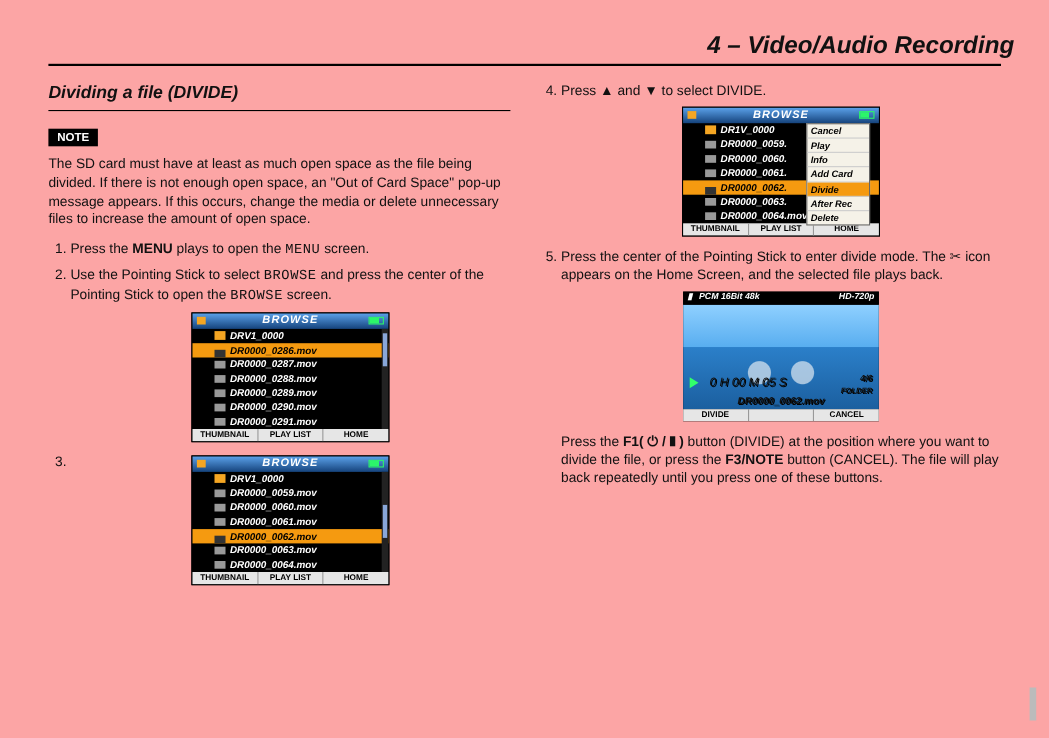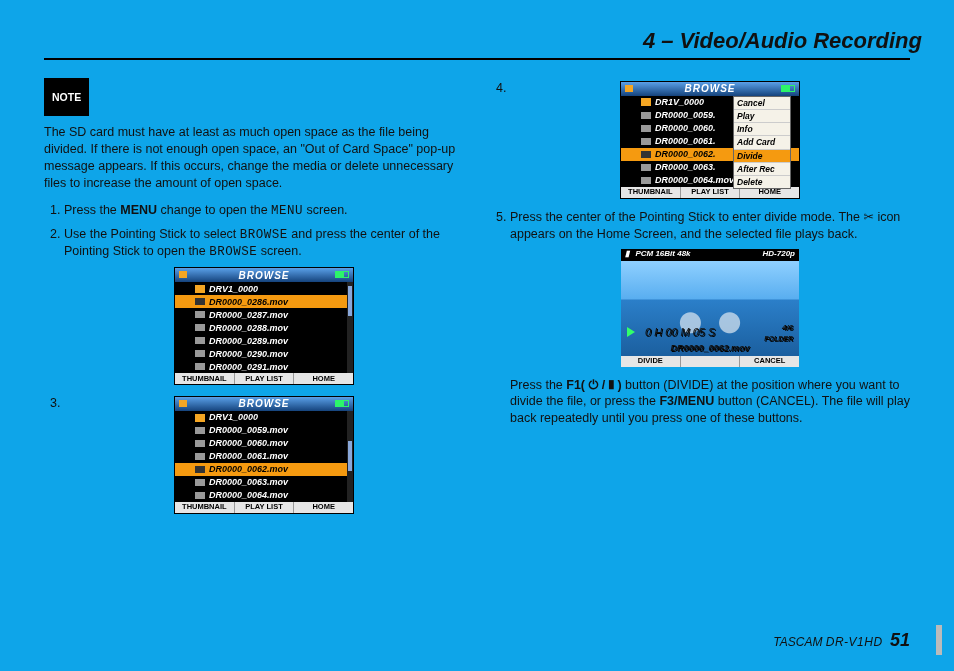--- a/index.html
+++ b/index.html
@@ -5,21 +5,21 @@
   body {
     margin: 0;
     background: #888;
     font-family: "Segoe UI", "Helvetica Neue", Arial, sans-serif;
     color: #111;
   }
   .page {
     width: 954px;
     height: 671px;
     margin: 0 auto;
-    background: #0ea5e9;
+    background: #fca5a5;
     position: relative;
     box-sizing: border-box;
   }
   .header {
     position: absolute;
     top: 28px;
     right: 32px;
     font-size: 22px;
     font-weight: 700;
     font-style: italic;
@@ -58,21 +58,21 @@
   }
   .intro {
     margin: 8px 0 8px 0;
   }
   .note-label {
     display: inline-block;
     background: #000;
     color: #fff;
     font-size: 10.5px;
     font-weight: 700;
-    padding: 12px 8px;
+    padding: 1px 8px;
     margin: 4px 0;
   }
   .note-text {
     margin: 4px 0 10px 0;
   }
   ol.steps {
     margin: 0;
     padding-left: 20px;
   }
   ol.steps > li {
@@ -138,20 +138,21 @@
   }
   .folder-row .ficon {
     width: 10px; height: 8px; background: #f5a623; margin-right: 4px;
   }
   .file-row .vicon {
     width: 10px; height: 7px; background: #999; margin-right: 4px;
   }
   .file-row.selected {
     background: #f59a10;
     color: #000;
+    align-items: flex-end;
   }
   .file-row.selected .vicon { background: #333; }
   .screen-bottom {
     display: flex;
     height: 11px;
     background: #e6e6e6;
     color: #000;
     font-size: 7.5px;
     font-weight: 700;
     justify-content: center;
@@ -342,28 +343,29 @@
 
 <div class="page">
 
   <div class="header">4 – Video/Audio Recording</div>
   <div class="header-rule"></div>
 
   <div class="content">
 
     <div class="col">
 
+      <div class="subheading">Dividing a file (DIVIDE)</div>
 
 
       <div class="note-label">NOTE</div>
       <div class="note-text">The SD card must have at least as much open space as the file being divided. If there is not enough open space, an "Out of Card Space" pop-up message appears. If this occurs, change the media or delete unnecessary files to increase the amount of open space.</div>
 
       <ol class="steps">
         <li>
-          <span>Press the </span><b>MENU</b><span> change to open the </span><span class="lcdfont">MENU</span><span> screen.</span>
+          <span>Press the </span><b>MENU</b><span> plays to open the </span><span class="lcdfont">MENU</span><span> screen.</span>
         </li>
         <li>
           <span>Use the Pointing Stick to select </span><span class="lcdfont">BROWSE</span><span> and press the center of the Pointing Stick to open the </span><span class="lcdfont">BROWSE</span><span> screen.</span>
 
           
           <div class="screen-wrap">
             <div class="screen screen-rel">
               <div class="browse-bar">
                 <span class="sdcard"></span>
                 <span>BROWSE</span>
@@ -457,20 +459,21 @@
               </div>
             </div>
           </div>
         </li>
       </ol>
     </div>
 
     <div class="col">
       <ol class="steps" start="4">
         <li>
+          <span>Press ▲ and ▼ to select DIVIDE.</span>
 
           
           <div class="screen-wrap">
             <div class="screen screen-rel">
               <div class="browse-bar">
                 <span class="sdcard"></span>
                 <span>BROWSE</span>
                 <span class="battery"></span>
               </div>
               <div class="folder-row">
@@ -542,26 +545,21 @@
               <div class="filename">DR0000_0062.mov</div>
               <div class="pvbottom">
                 <div class="pb">DIVIDE</div>
                 <div class="pb"></div>
                 <div class="pb">CANCEL</div>
               </div>
             </div>
           </div>
 
           <div class="step-sub">
-            <span>Press the </span><b>F1( ⏻ / ❚ )</b><span> button (DIVIDE) at the position where you want to divide the file, or press the </span><b>F3/MENU</b><span> button (CANCEL). The file will play back repeatedly until you press one of these buttons.</span>
+            <span>Press the </span><b>F1( ⏻ / ❚ )</b><span> button (DIVIDE) at the position where you want to divide the file, or press the </span><b>F3/NOTE</b><span> button (CANCEL). The file will play back repeatedly until you press one of these buttons.</span>
           </div>
         </li>
       </ol>
     </div>
   </div>
 
-  <div class="footer">
-    <span>TASCAM</span>
-    <span class="model">DR-V1HD</span>
-    <span class="pnum">51</span>
-  </div>
   <div class="side-tab"></div>
 </div>
 
 </body></html>

